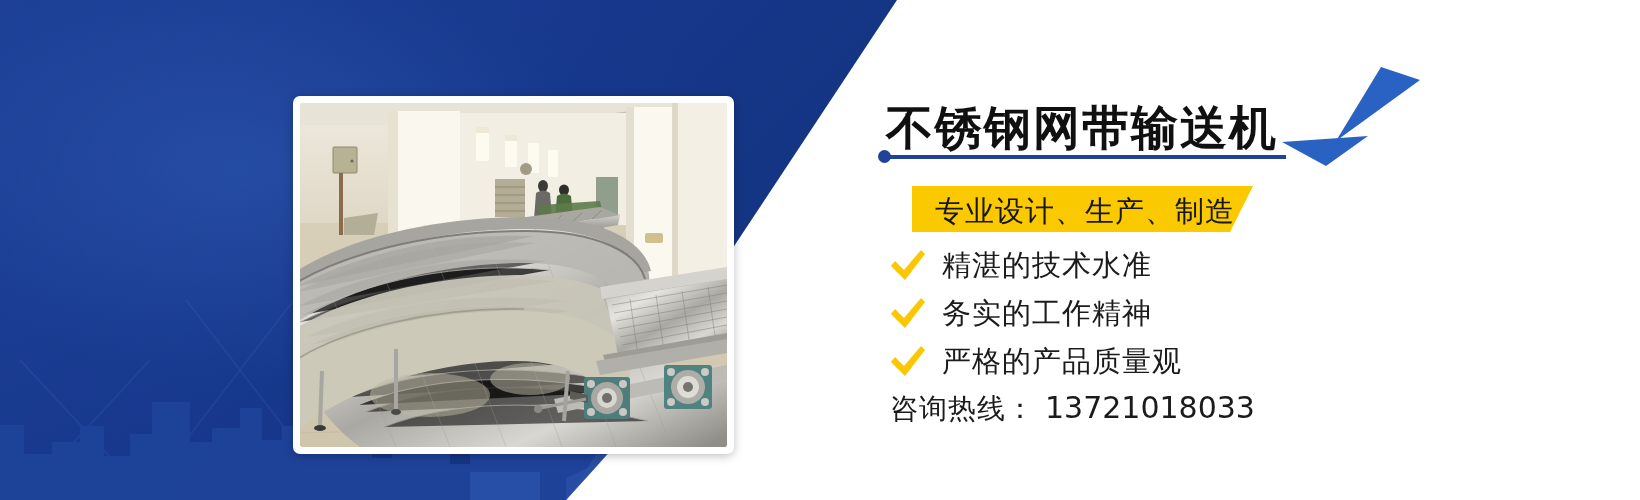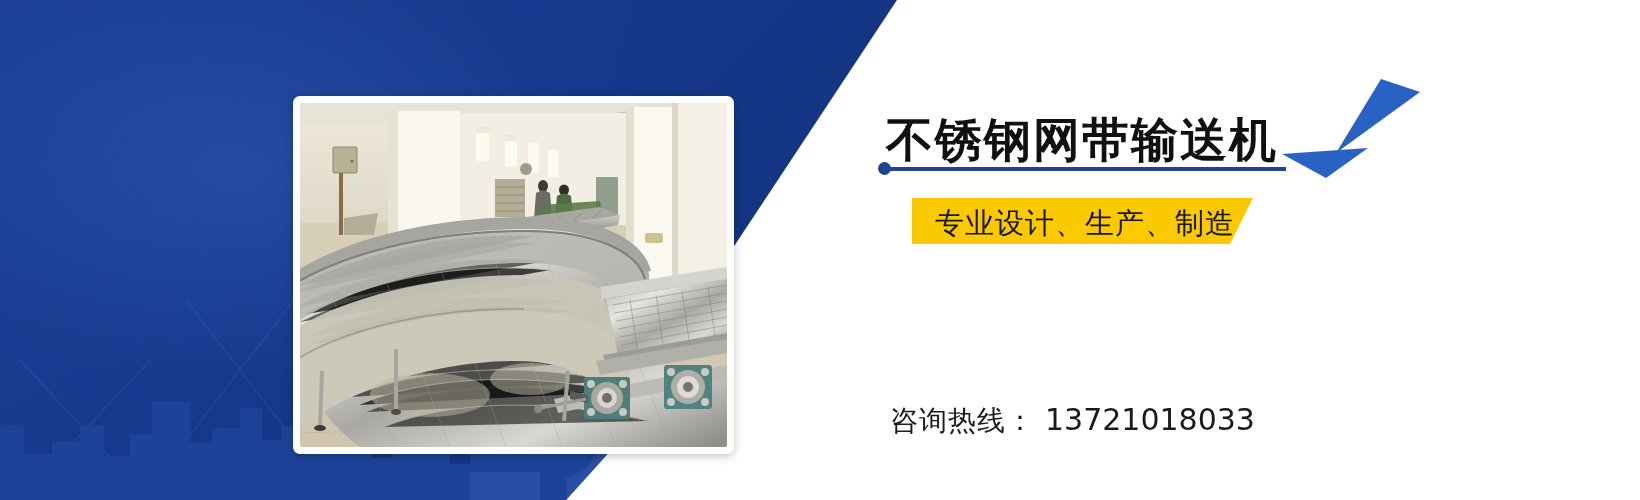--- a/index.html
+++ b/index.html
@@ -68,21 +68,21 @@
     width: 100%; height: 100%;
     border-radius: 3px;
     overflow: hidden;
     background: #cfc6b2;
   }
 
   
   .content {
     position: absolute;
     left: 878px; top: 0;
-    width: 762px; height: 388px; margin-top: 12px;
+    width: 762px; height: 388px;
   }
   .title {
     position: absolute;
     left: 8px; top: 97px;
     font-size: 47px;
     font-weight: 700;
     color: #101010;
     letter-spacing: 2px;
     white-space: nowrap;
   }
@@ -441,19 +441,39 @@
     <div class="title-rule"></div>
 
     <svg class="arrow-deco" viewBox="0 0 145 135">
       <polygon points="99,15 138,28 54,89" fill="#2a62c4"></polygon>
       <polygon points="0,90 86,84 44,114" fill="#2a62c4"></polygon>
     </svg>
 
     <div class="yellow-band"></div>
     <div class="yellow-band-text">专业设计、生产、制造</div>
 
+    <div class="bullets">
+      <div class="bullet-row">
+        <svg class="check-icon" viewBox="0 0 38 34">
+          <path d="M2 17 L6 12 L15 21 L32 1 L36 5 L16 31 Z" fill="#fbc700"></path>
+        </svg>
+        <span class="bullet-text">精湛的技术水准</span>
+      </div>
+      <div class="bullet-row">
+        <svg class="check-icon" viewBox="0 0 38 34">
+          <path d="M2 17 L6 12 L15 21 L32 1 L36 5 L16 31 Z" fill="#fbc700"></path>
+        </svg>
+        <span class="bullet-text">务实的工作精神</span>
+      </div>
+      <div class="bullet-row">
+        <svg class="check-icon" viewBox="0 0 38 34">
+          <path d="M2 17 L6 12 L15 21 L32 1 L36 5 L16 31 Z" fill="#fbc700"></path>
+        </svg>
+        <span class="bullet-text">严格的产品质量观</span>
+      </div>
+    </div>
 
     <div class="hotline">
       <span>咨询热线：</span><span class="num">13721018033</span>
     </div>
 
   </div>
 </div>
 
 </body></html>

